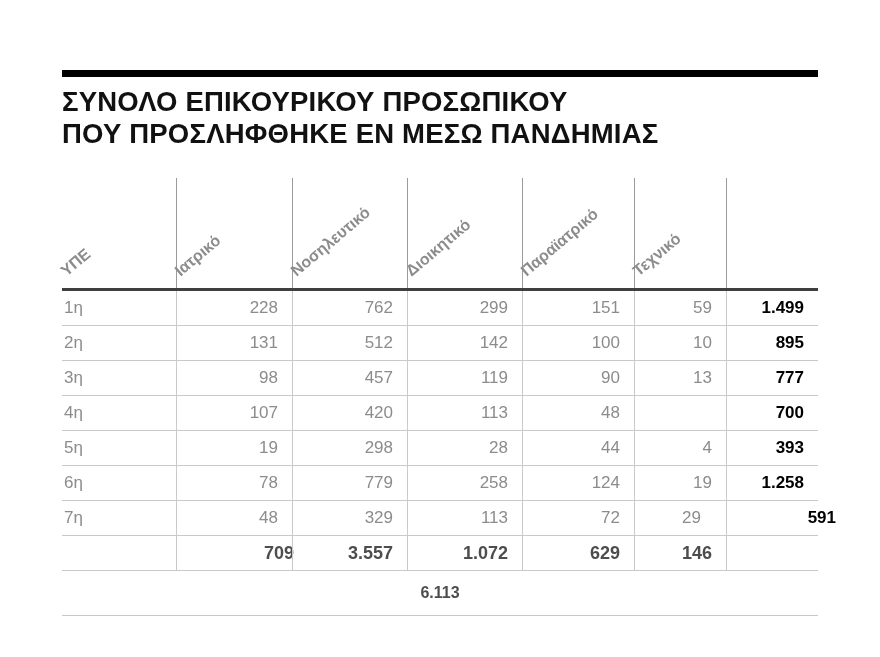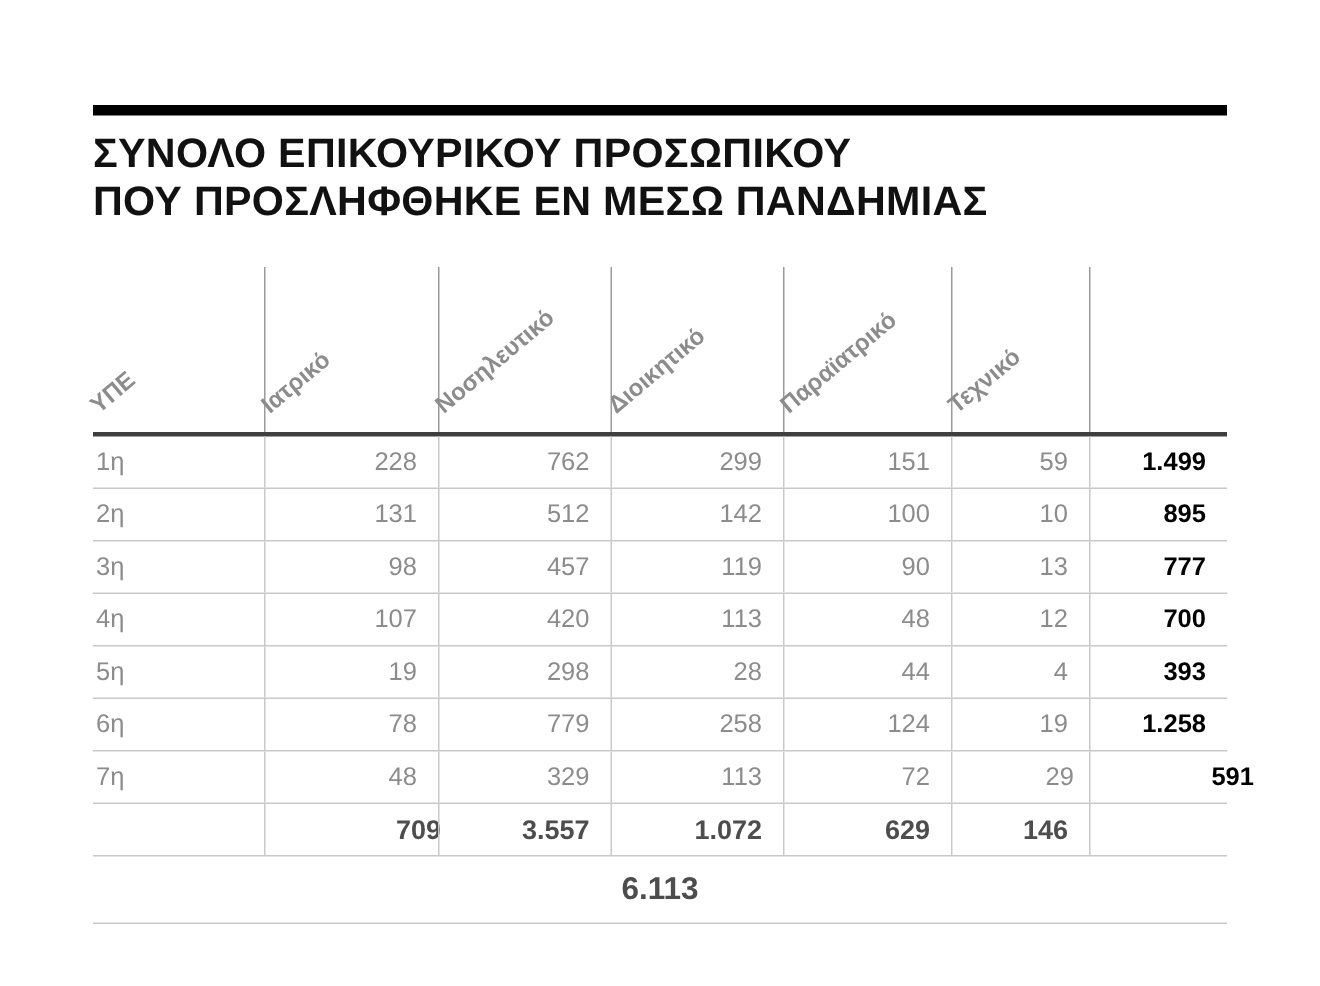--- a/index.html
+++ b/index.html
@@ -148,21 +148,21 @@
   #grand-value {
     position: absolute;
     left: 0;
     top: 0;
     width: 756px;
     height: 44px;
     line-height: 44px;
     text-align: center;
     font-family: "Liberation Sans", sans-serif;
     font-weight: bold;
-    font-size: 21px;
+    font-size: 16px;
     color: #4d4d4d;
   }
 </style>
 </head>
 <body>
 
 <div id="page">
 
   <div id="title-block">
     <div id="top-rule"></div>
@@ -258,21 +258,20 @@
           <div class="cell label" style="left: 0px; width: 114px;">4η</div>
           <div class="vline" style="left: 114px;"></div>
           <div class="cell num" style="left: 114px; width: 116px;">107</div>
           <div class="vline" style="left: 230px;"></div>
           <div class="cell num" style="left: 230px; width: 115px;">420</div>
           <div class="vline" style="left: 345px;"></div>
           <div class="cell num" style="left: 345px; width: 115px;">113</div>
           <div class="vline" style="left: 460px;"></div>
           <div class="cell num" style="left: 460px; width: 112px;">48</div>
           <div class="vline" style="left: 572px;"></div>
-          <div class="cell num" style="left: 572px; width: 92px;">12</div>
           <div class="vline" style="left: 664px;"></div>
           <div class="cell num total" style="left: 664px; width: 92px;">700</div>
         </div>
         <div class="rule-thin"></div>
         <div class="row">
           <div class="cell label" style="left: 0px; width: 114px;">5η</div>
           <div class="vline" style="left: 114px;"></div>
           <div class="cell num" style="left: 114px; width: 116px;">19</div>
           <div class="vline" style="left: 230px;"></div>
           <div class="cell num" style="left: 230px; width: 115px;">298</div>
@@ -306,21 +305,21 @@
           <div class="cell label" style="left: 0px; width: 114px;">7η</div>
           <div class="vline" style="left: 114px;"></div>
           <div class="cell num" style="left: 114px; width: 116px;">48</div>
           <div class="vline" style="left: 230px;"></div>
           <div class="cell num" style="left: 230px; width: 115px;">329</div>
           <div class="vline" style="left: 345px;"></div>
           <div class="cell num" style="left: 345px; width: 115px;">113</div>
           <div class="vline" style="left: 460px;"></div>
           <div class="cell num" style="left: 460px; width: 112px;">72</div>
           <div class="vline" style="left: 572px;"></div>
-          <div class="cell num" style="left: 576px; width: 92px;">29</div>
+          <div class="cell num" style="left: 561px; width: 92px;">29</div>
           <div class="vline" style="left: 664px;"></div>
           <div class="cell num total" style="left: 696px; width: 92px;">591</div>
         </div>
         <div class="rule-thin"></div>
         <div class="row sums">
           <div class="cell label" style="left: 0px; width: 114px;"></div>
           <div class="vline" style="left: 114px;"></div>
           <div class="cell num" style="left: 130px; width: 116px;">709</div>
           <div class="vline" style="left: 230px;"></div>
           <div class="cell num" style="left: 230px; width: 115px;">3.557</div>

